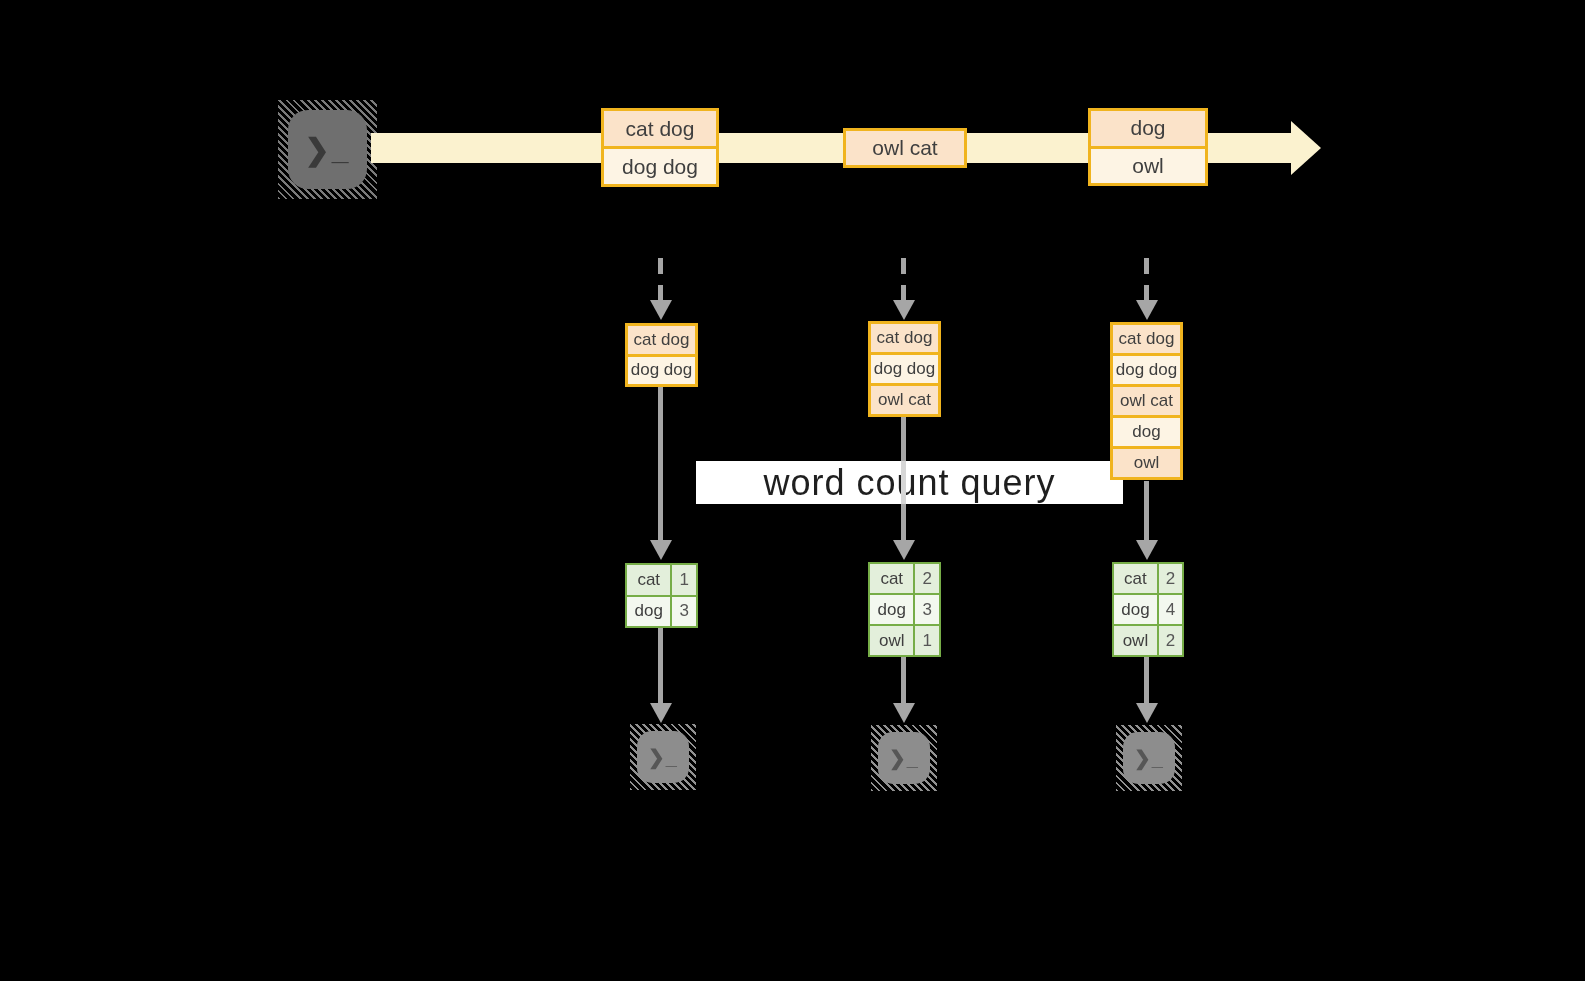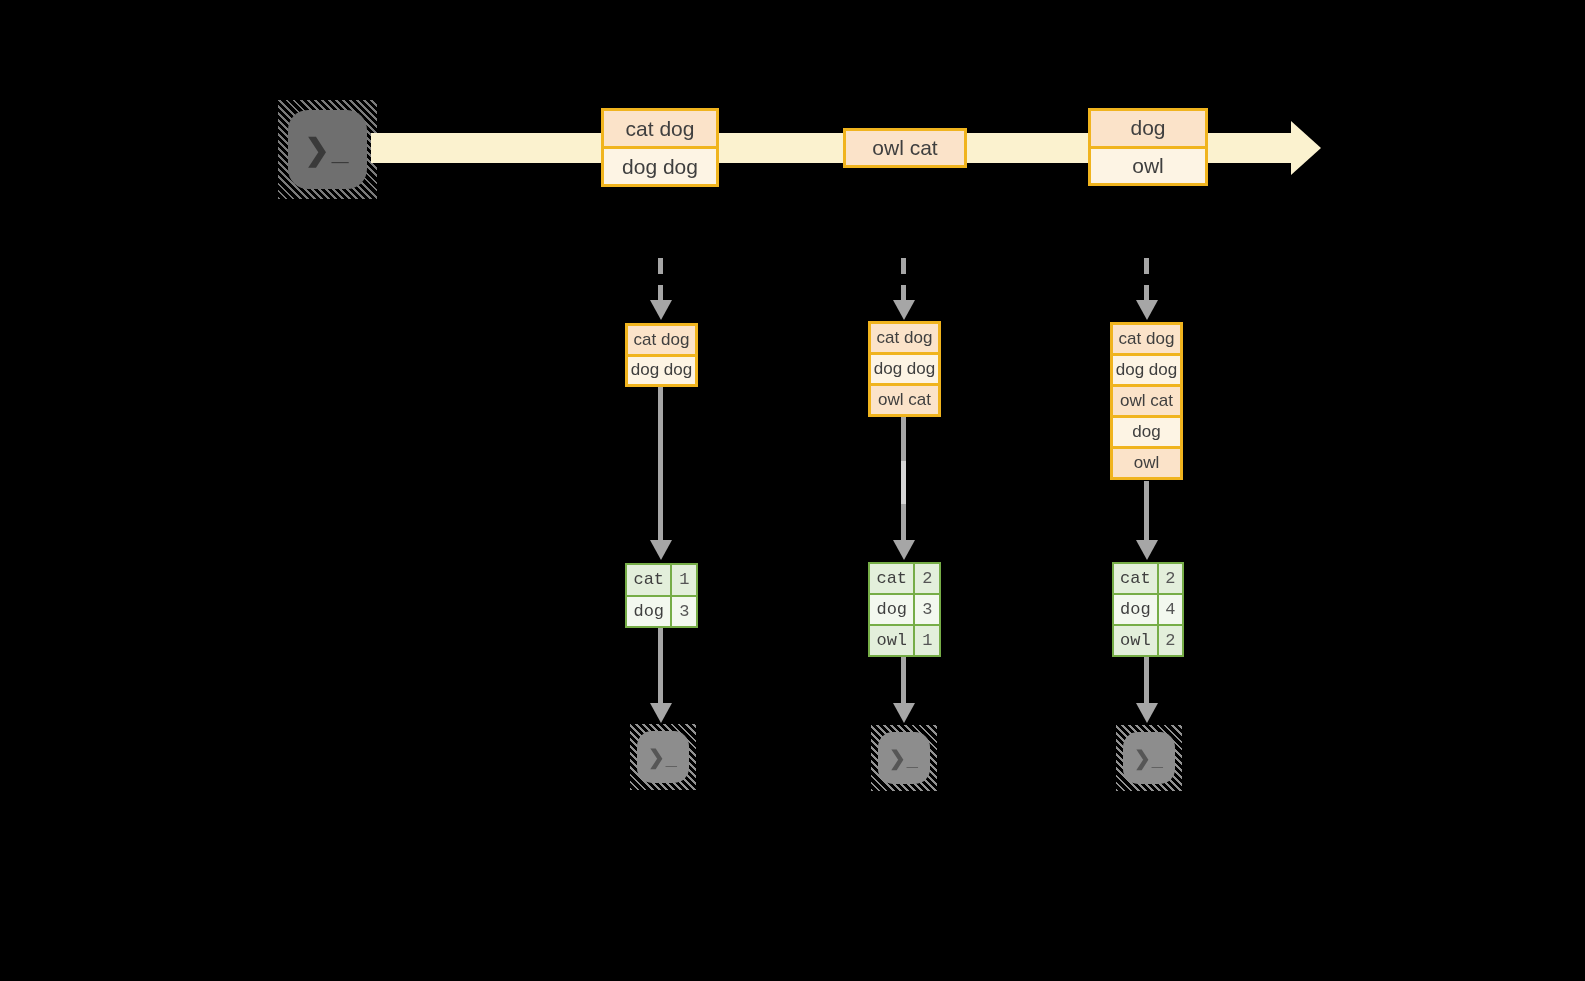--- a/index.html
+++ b/index.html
@@ -47,21 +47,21 @@
   .ahead{position:absolute;width:0;height:0;z-index:1;
      border-left:11px solid transparent;border-right:11px solid transparent;
      border-top:20px solid var(--arrowGray);}
   
   .qlabel{position:absolute;left:696px;top:461px;width:427px;height:43px;background:#ffffff;
      display:flex;align-items:center;justify-content:center;z-index:2;}
   .qlabel span{font-size:36px;font-weight:300;color:var(--labelText);letter-spacing:1px;}
   .qline{position:absolute;left:901px;top:461px;width:5px;height:43px;background:var(--lineOverBox);z-index:3;}
   
   .gbox{position:absolute;background:var(--green);padding:2px;display:flex;
-        flex-direction:column;gap:2px;box-sizing:border-box;z-index:4;font-family:Liberation Mono, monospace;}
+        flex-direction:column;gap:2px;box-sizing:border-box;z-index:4;}
   .gbox .row{flex:1;display:flex;gap:2px;}
   .gbox .gcell{display:flex;align-items:center;justify-content:center;font-size:17px;color:var(--textDark);}
   .gbox .word{flex:1.85;}
   .gbox .count{flex:1;color:#565656;}
   .gbox .ga{background:var(--cellGreen);}
   .gbox .gb{background:var(--cellWhite);}
   .table1{left:625px;top:563px;width:73px;height:65px;}
   .table2{left:868px;top:562px;width:73px;height:95px;}
   .table3{left:1112px;top:562px;width:72px;height:95px;}
 </style>
@@ -115,20 +115,23 @@
     <div class="cell fa">owl</div>
   </div>
 
   <div class="vline" style="left:658px;top:387px;height:153px;"></div>
   <div class="ahead" style="left:650px;top:540px;"></div>
   <div class="vline" style="left:901px;top:417px;height:123px;"></div>
   <div class="ahead" style="left:893px;top:540px;"></div>
   <div class="vline" style="left:1144px;top:481px;height:59px;"></div>
   <div class="ahead" style="left:1136px;top:540px;"></div>
 
+  <div class="qlabel">
+    <span>word count query</span>
+  </div>
   <div class="qline"></div>
 
   <div class="gbox table1">
     <div class="row">
       <div class="gcell word ga">cat</div>
       <div class="gcell count ga">1</div>
     </div>
     <div class="row">
       <div class="gcell word gb">dog</div>
       <div class="gcell count gb">3</div>

